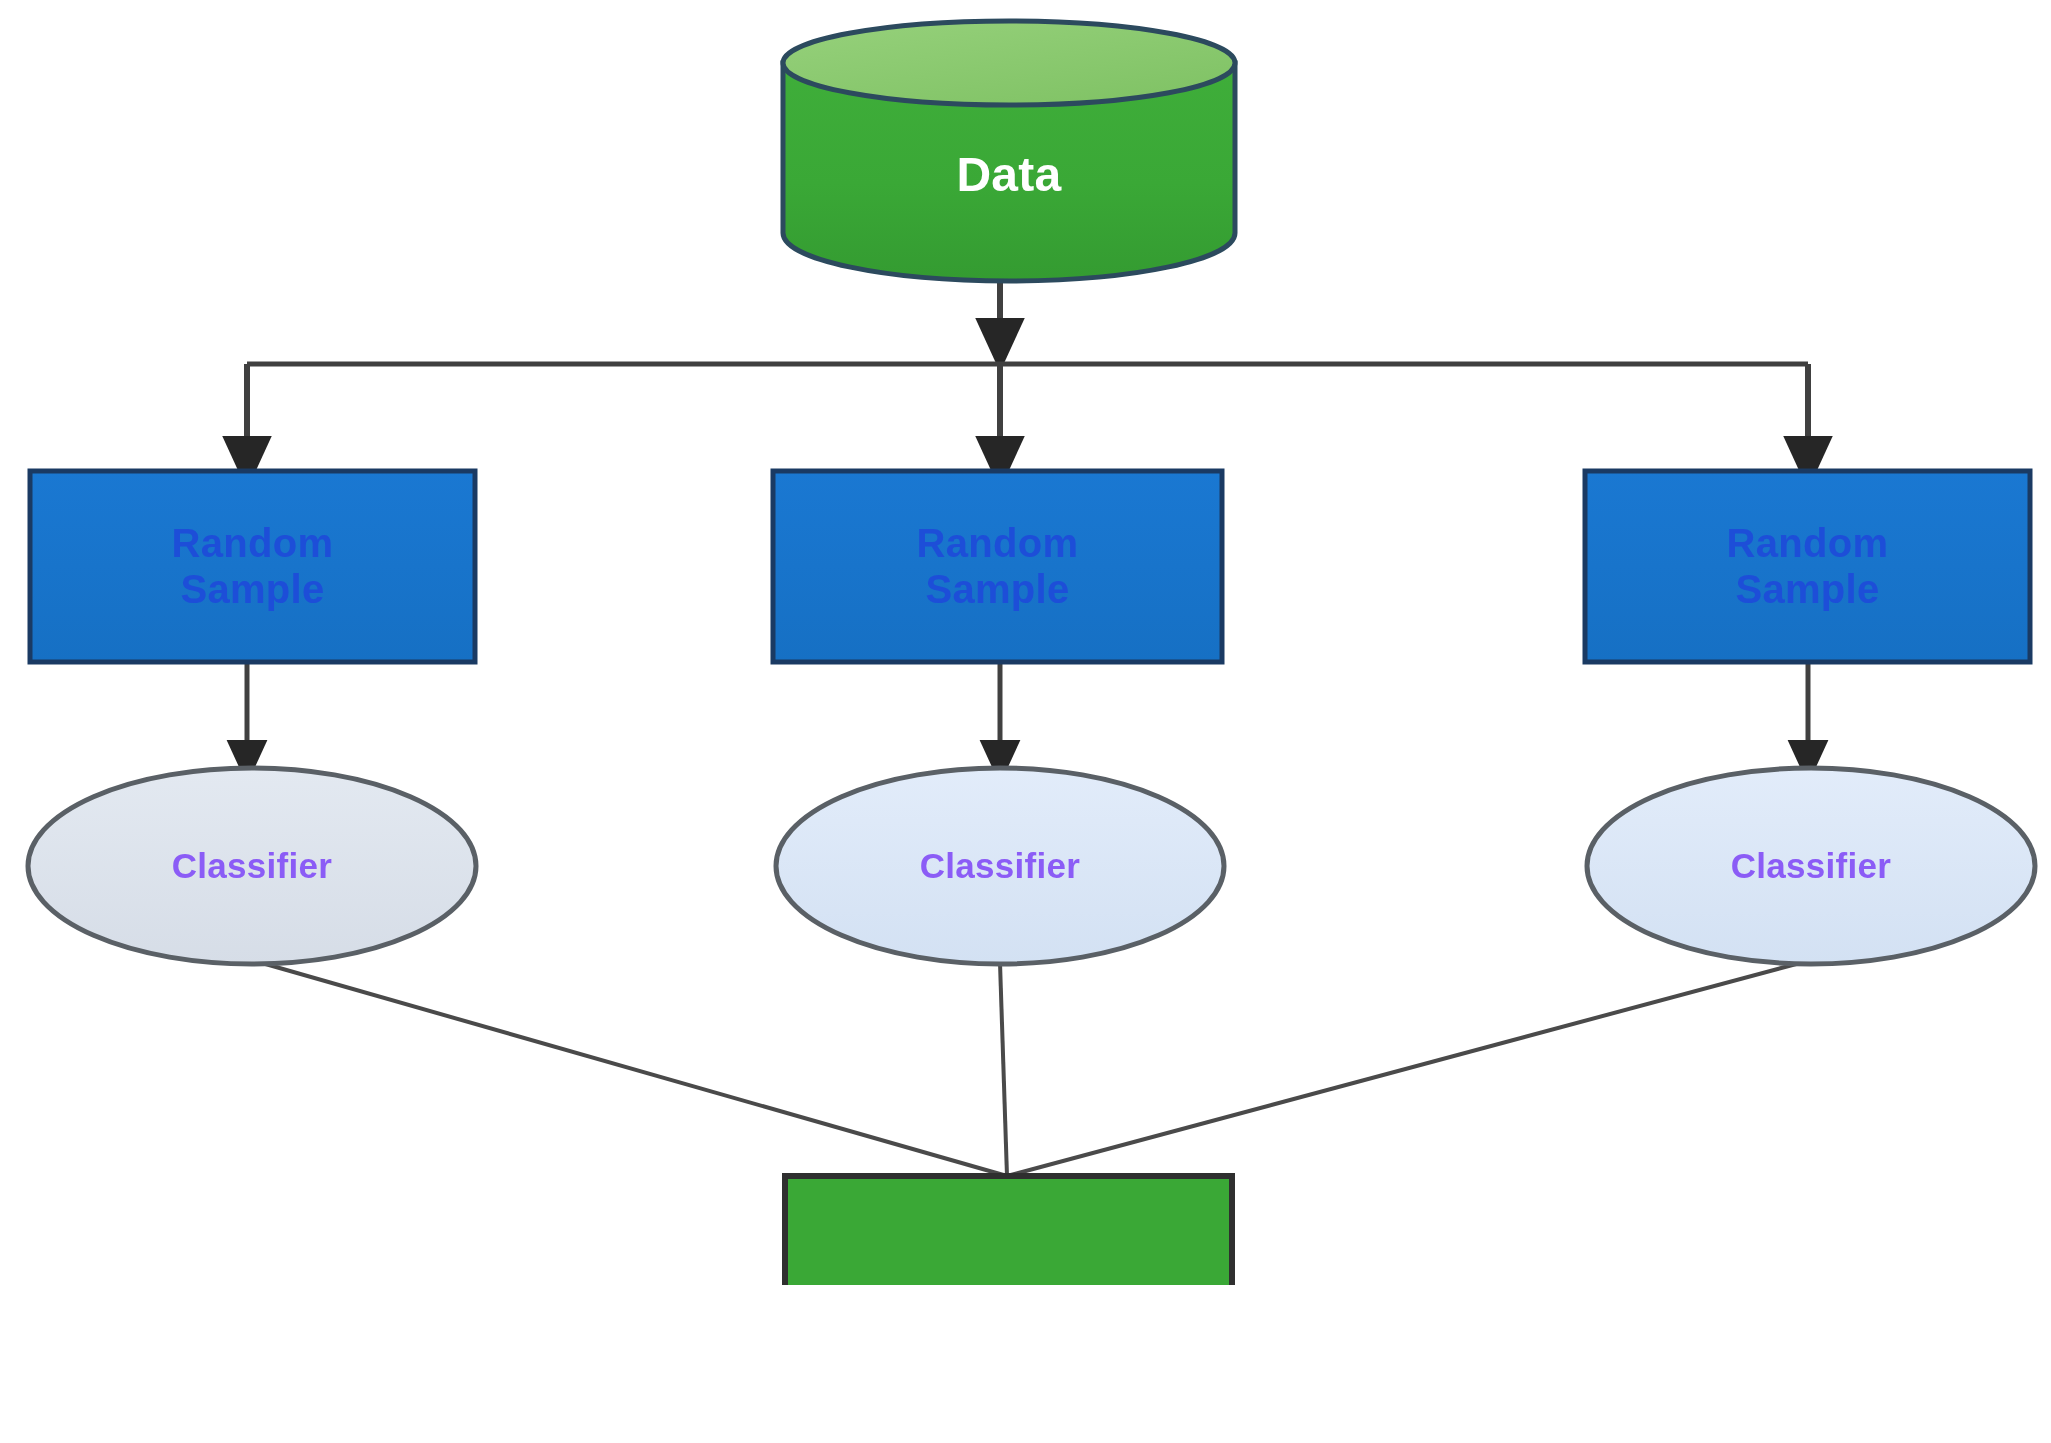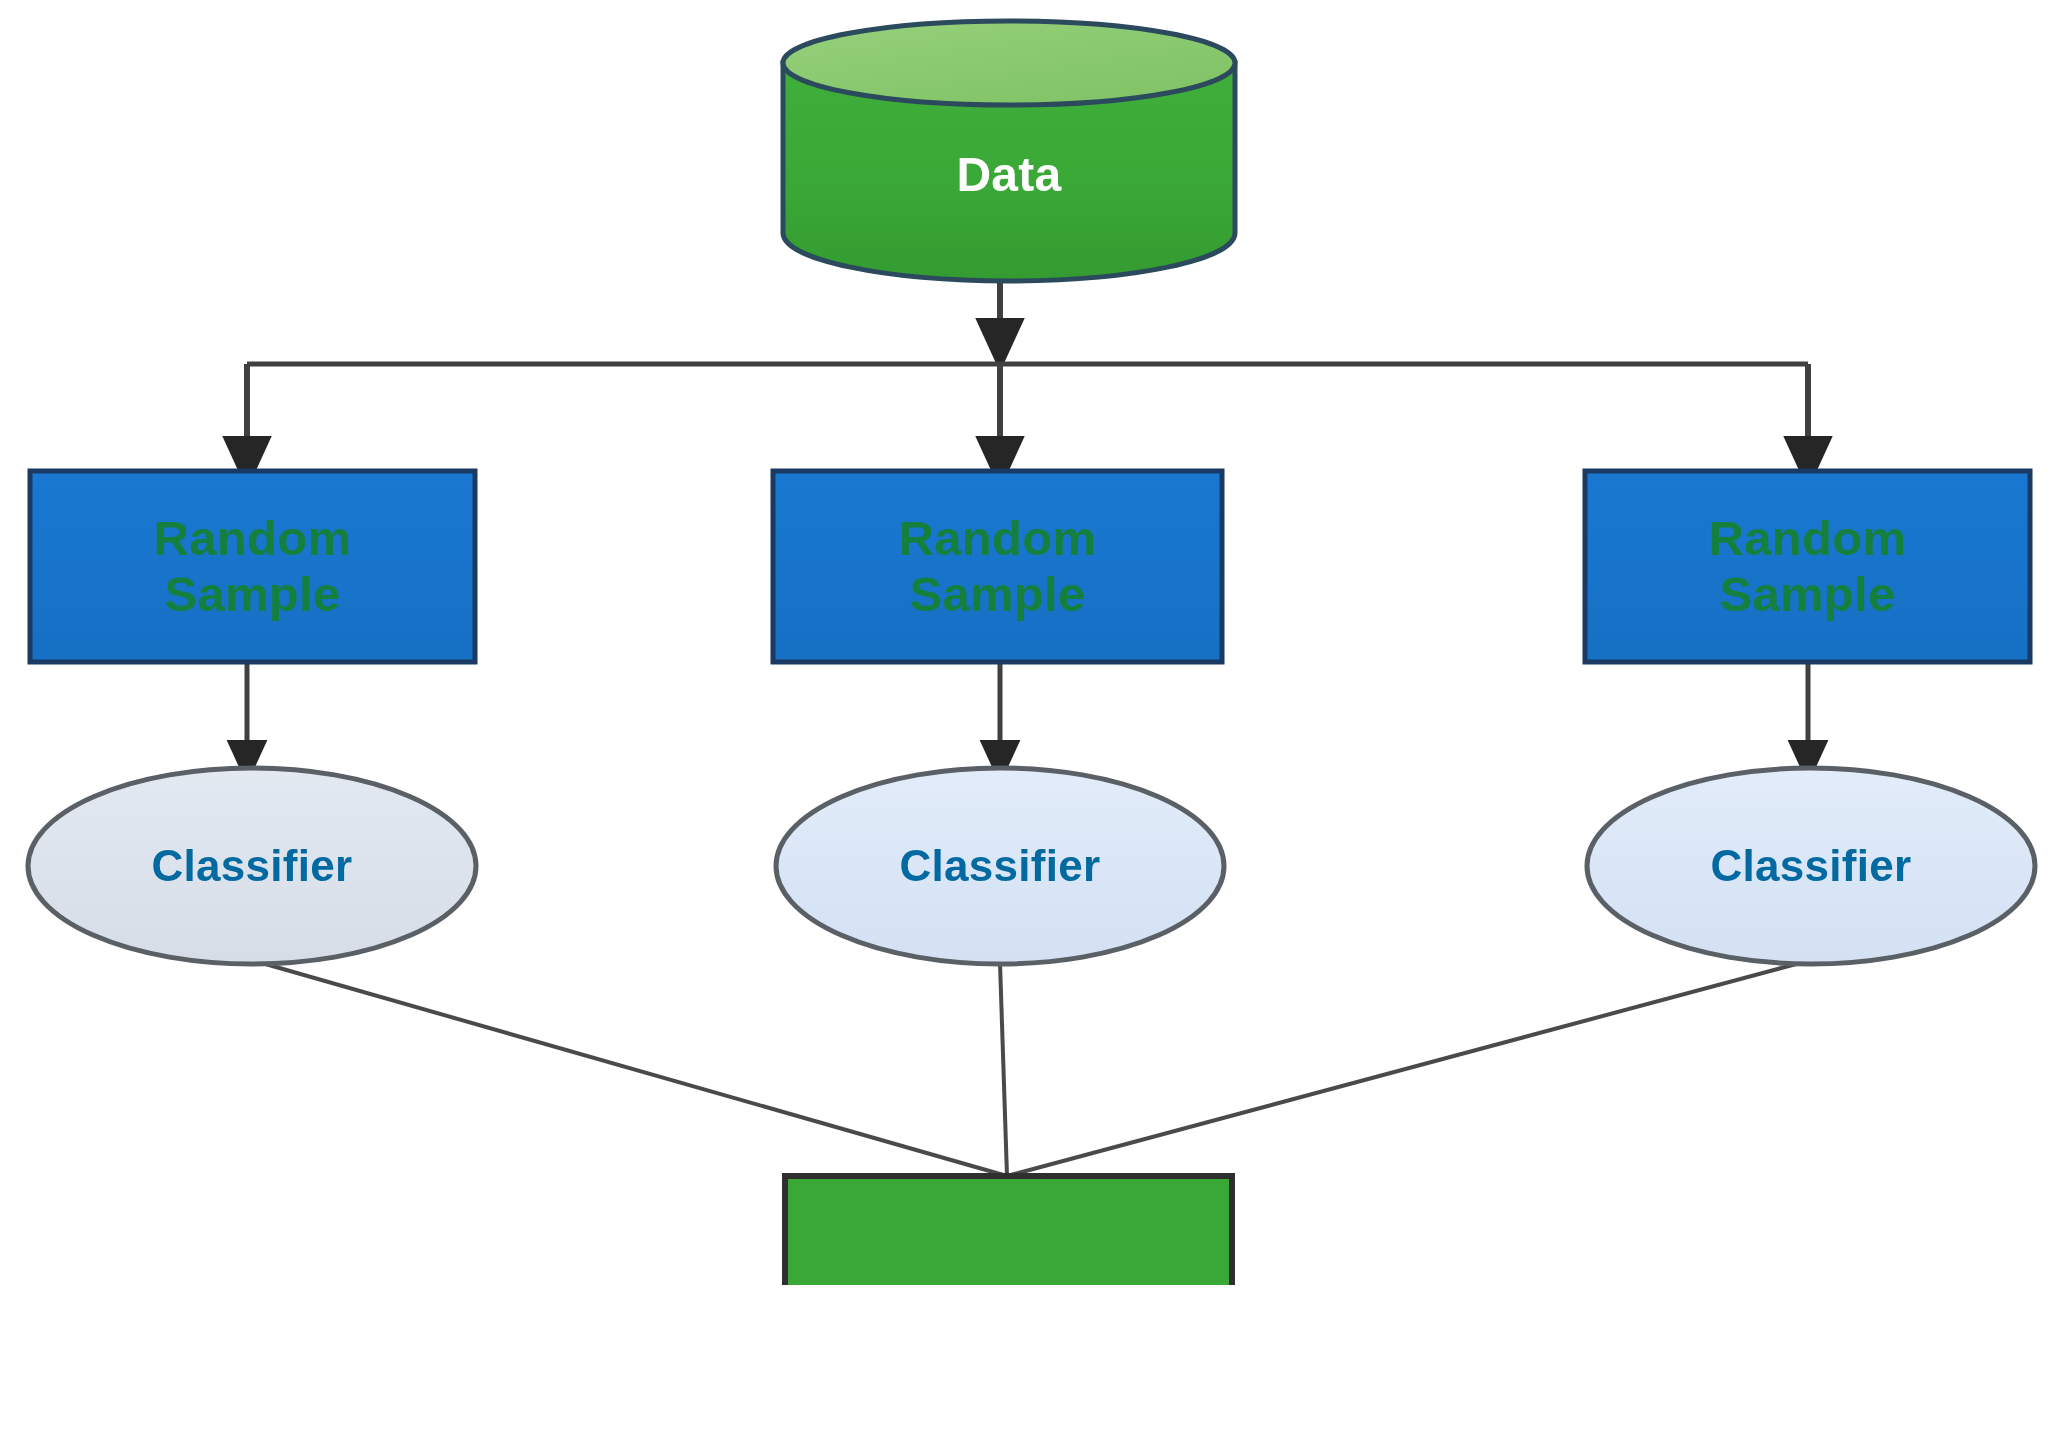--- a/index.html
+++ b/index.html
@@ -35,27 +35,27 @@
     white-space: pre-line;
     line-height: 1.14;
     letter-spacing: 0.3px;
   }
   .label-data {
     color: #ffffff;
     font-size: 48px;
     font-weight: bold;
   }
   .label-sample {
-    color: #15803d;
-    font-size: 49px;
+    color: #1d4ed8;
+    font-size: 40px;
     font-weight: bold;
   }
   .label-classifier {
-    color: #0369a1;
-    font-size: 44px;
+    color: #8b5cf6;
+    font-size: 35px;
     font-weight: bold;
   }
   .label-vote {
     color: #ffffff;
     font-size: 48px;
     font-weight: bold;
   }
 </style>
 </head>
 <body>

